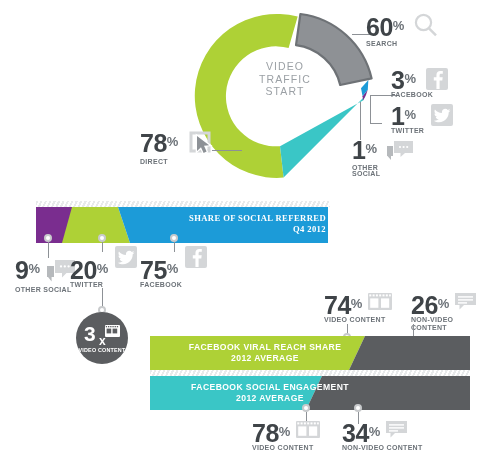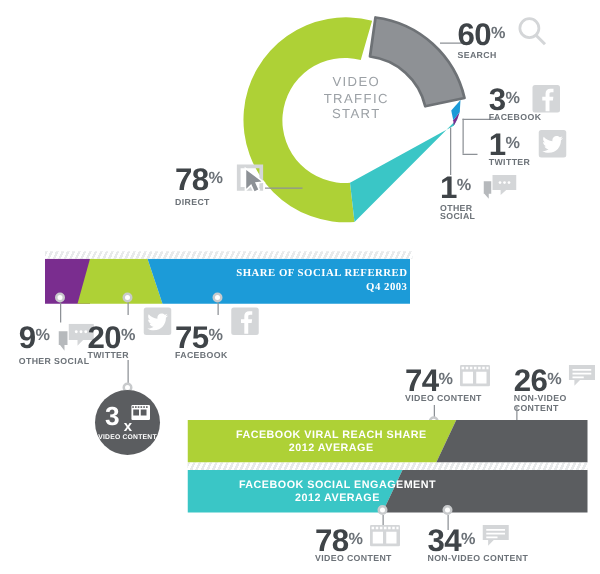--- a/index.html
+++ b/index.html
@@ -184,21 +184,21 @@
 
     <path d="M2 0 H38 V36 H2 Z" fill="#7a2d8f"></path>
 
     <path d="M38 0 H84 L96 36 H28 Z" fill="#aed136"></path>
 
     <path d="M84 0 H294 V36 H96 Z" fill="#1c9bd8"></path>
   </svg>
 
   <div class="barlabel right" style="left:188px;top:213px;width:138px;font-family:Liberation Serif, serif;">
     <div>SHARE OF SOCIAL REFERRED</div>
-    <div>Q4 2003</div>
+    <div>Q4 2012</div>
   </div>
 
   <div class="dot" style="left:44px;top:234px;"></div>
   <div class="vline" style="left:48px;top:242px;height:16px;"></div>
 
   <div class="dot" style="left:98px;top:234px;"></div>
   <div class="vline" style="left:102px;top:242px;height:10px;"></div>
 
   <div class="dot" style="left:170px;top:234px;"></div>
   <div class="vline" style="left:174px;top:242px;height:10px;"></div>

